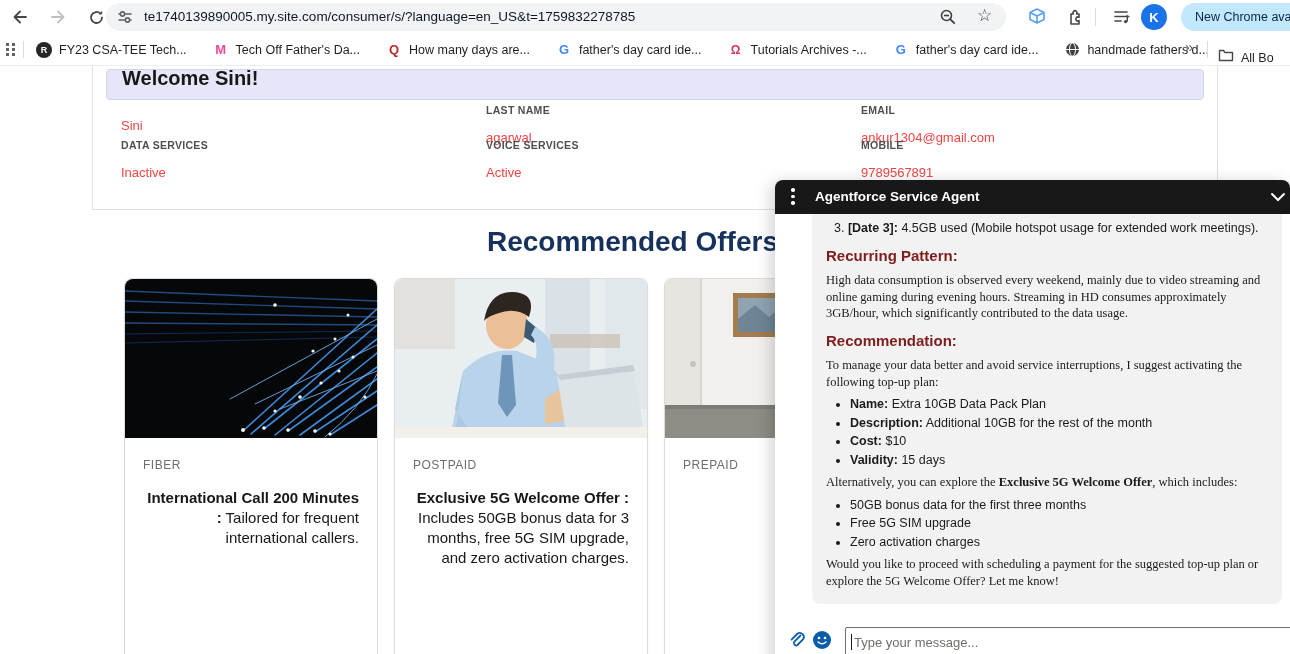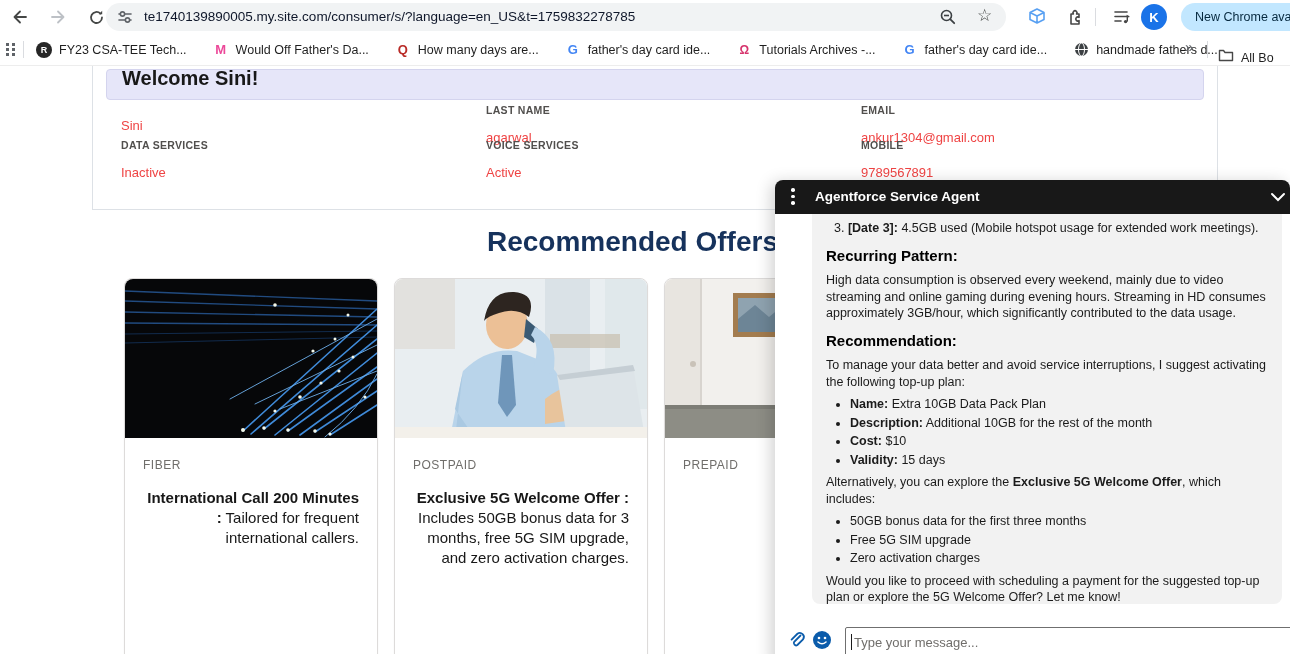--- a/index.html
+++ b/index.html
@@ -58,22 +58,22 @@
   
   .chat { position:absolute; left:775px; top:180px; width:515px; height:486px; background:#fff; border-radius:8px 8px 0 0; box-shadow:-4px 2px 16px rgba(0,0,0,.18); }
   .chat-header { position:absolute; top:0; left:0; right:0; height:34px; background:#181818; border-radius:8px 8px 0 0; }
   .kebab { position:absolute; left:16px; top:8px; width:4px; }
   .kebab i { display:block; width:3.5px; height:3.5px; border-radius:50%; background:#fff; margin-bottom:3px; }
   .chat-title { position:absolute; left:40px; top:9px; font-size:13.5px; font-weight:700; color:#fff; }
   .chev-dn { position:absolute; right:3px; top:9px; }
   .chat-body { position:absolute; top:34px; left:0; right:0; bottom:0; background:#fff; }
   .bubble { position:absolute; top:0; left:37px; right:8px; height:390px; overflow:hidden; background:#f2f2f2; border-radius:0 0 8px 8px; padding:6px 14px 10px 14px; font-size:12.5px; line-height:16.5px; color:#1b1b1b; }
   .bubble .numline { padding-left:8px; }
-  .bubble h3 { font-size:15px; font-weight:700; margin:11px 0 8px; color:#000000; }
-  .bubble p { margin:4px 0; }
+  .bubble h3 { font-size:15px; font-weight:700; margin:11px 0 8px; color:#7f1d1d; }
+  .bubble p { margin:4px 0;font-family:Liberation Serif, serif; }
   .bubble ul { margin:6px 0; padding-left:24px; }
   .bubble li { margin:2px 0; }
   .chat-avatar { position:absolute; left:11px; top:403px; width:18px; height:18px; border-radius:50%;
     background:radial-gradient(circle at 50% 38%, #c98a4b 0 22%, #3f6f74 23% 52%, #17242c 53%); border:1px solid #d8d8d8; }
   .chat-meta { position:absolute; left:43px; top:427px; font-size:10.5px; color:#706e6b; }
   .chat-footer { position:absolute; left:0; right:0; bottom:0; height:52px; background:#fff; }
   .clip-ic { position:absolute; left:12px; top:16px; }
   .emoji-ic { position:absolute; left:37px; top:16px; }
   .msg-input { position:absolute; left:70px; top:13px; right:-2px; height:30px; border:1px solid #6f6f6f; border-radius:2px; background:#fff; font-size:13px; color:#1b1b1b; padding:0 8px; font-family:"Liberation Sans", sans-serif; }
   .msg-input::placeholder { color:#706e6b; }
@@ -169,21 +169,21 @@
       <div class="bm-item">
         <span class="fav-circle">
             <span>R</span>
           </span>
         <span>FY23 CSA-TEE Tech...</span>
       </div>
       <div class="bm-item">
         <span class="fav fav-m">
             <span>M</span>
           </span>
-        <span>Would Off Father's Da...</span>
+        <span>Tech Off Father's Da...</span>
       </div>
       <div class="bm-item">
         <span class="fav fav-q">
             <span>Q</span>
           </span>
         <span>How many days are...</span>
       </div>
       <div class="bm-item">
         <span class="fav fav-g">
             <span>G</span>

